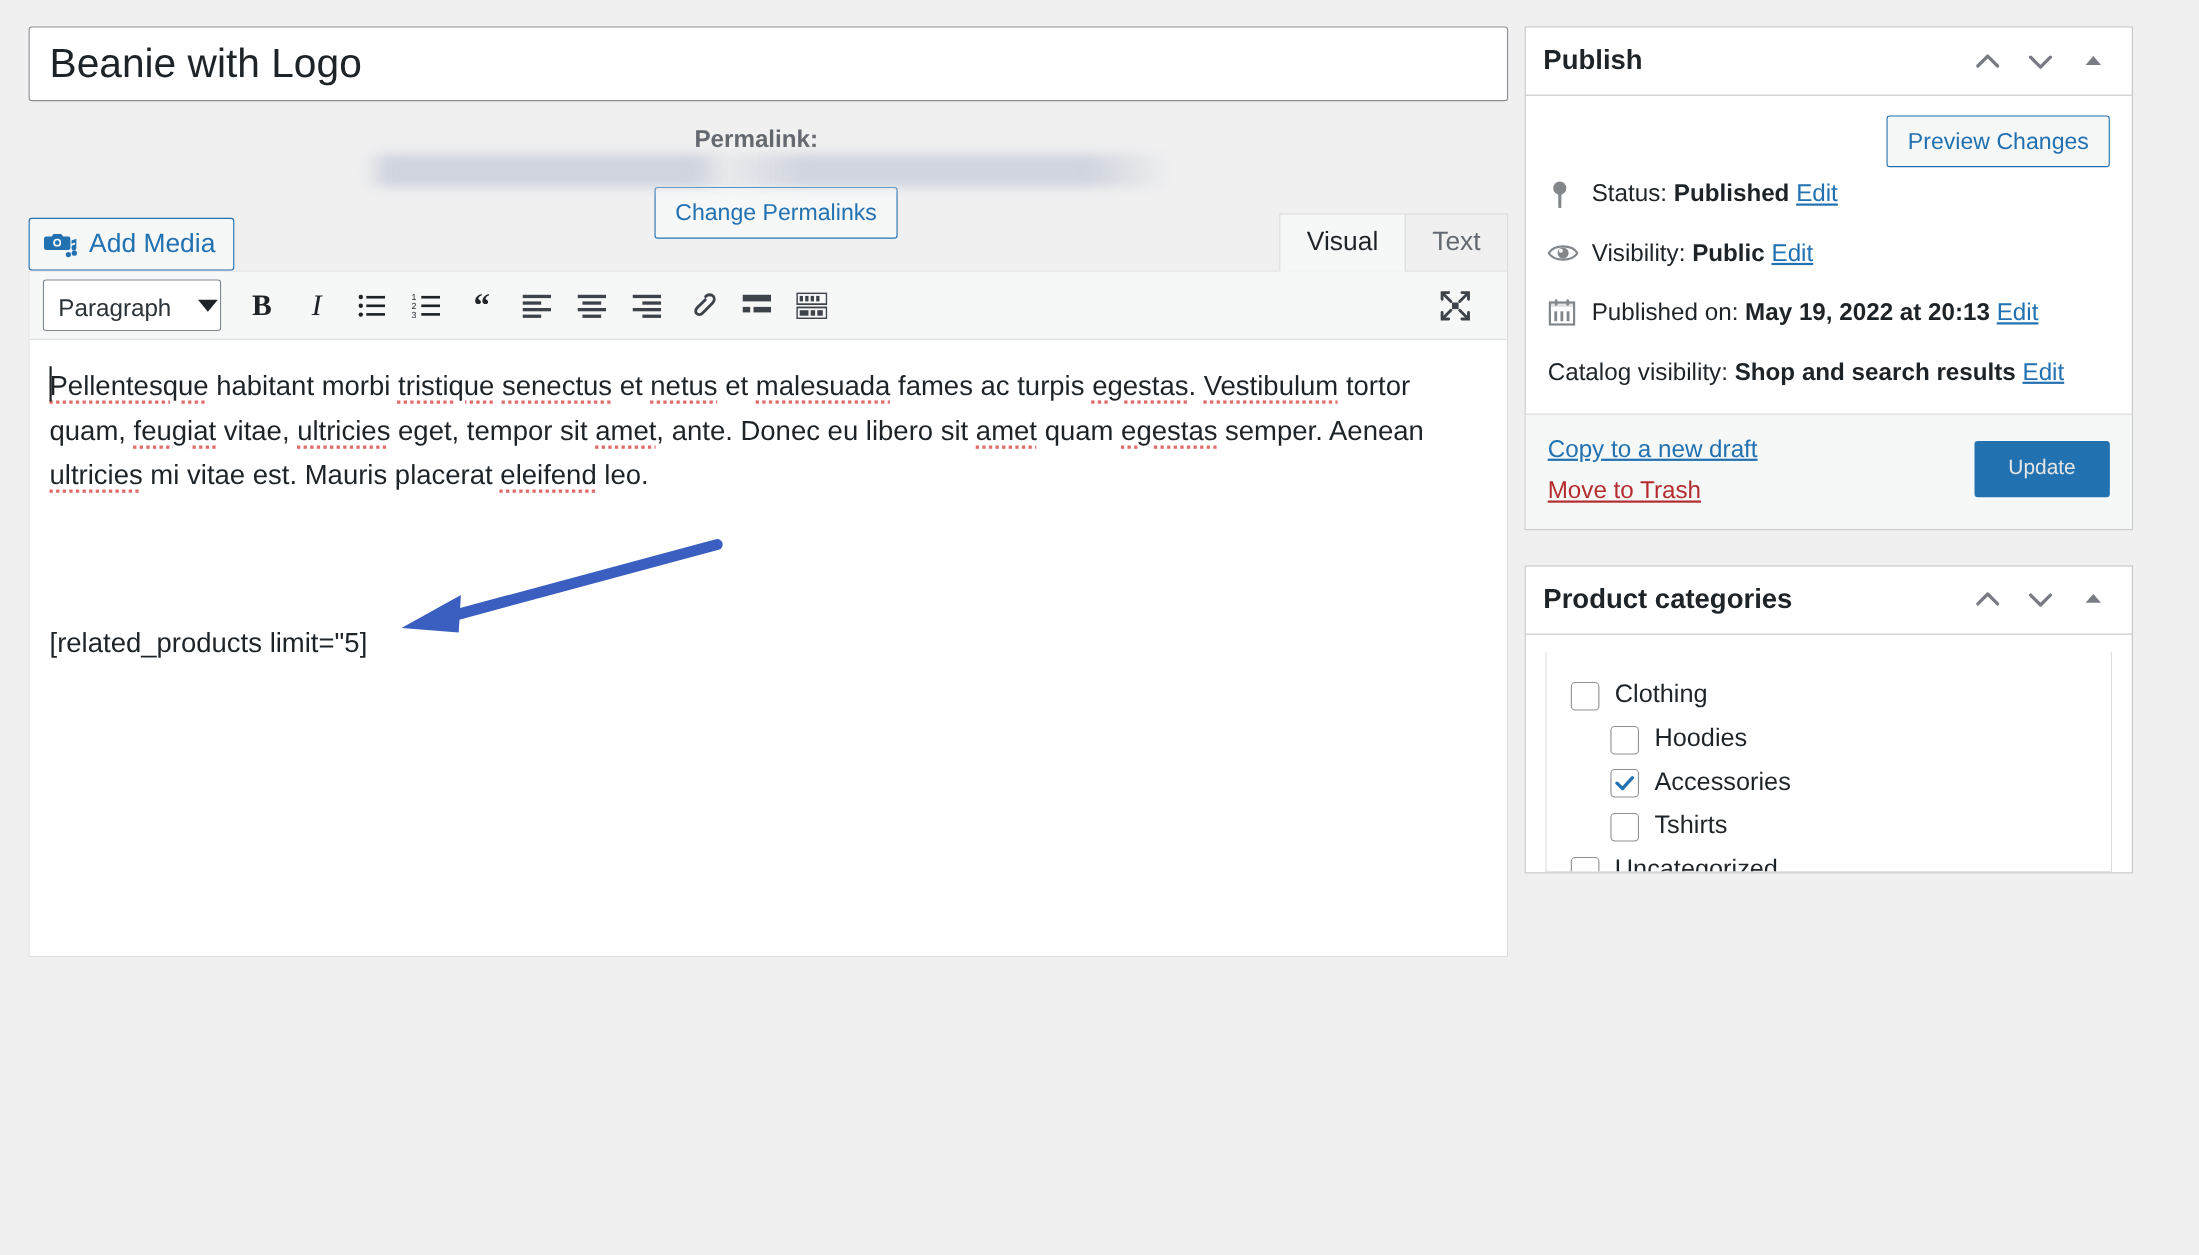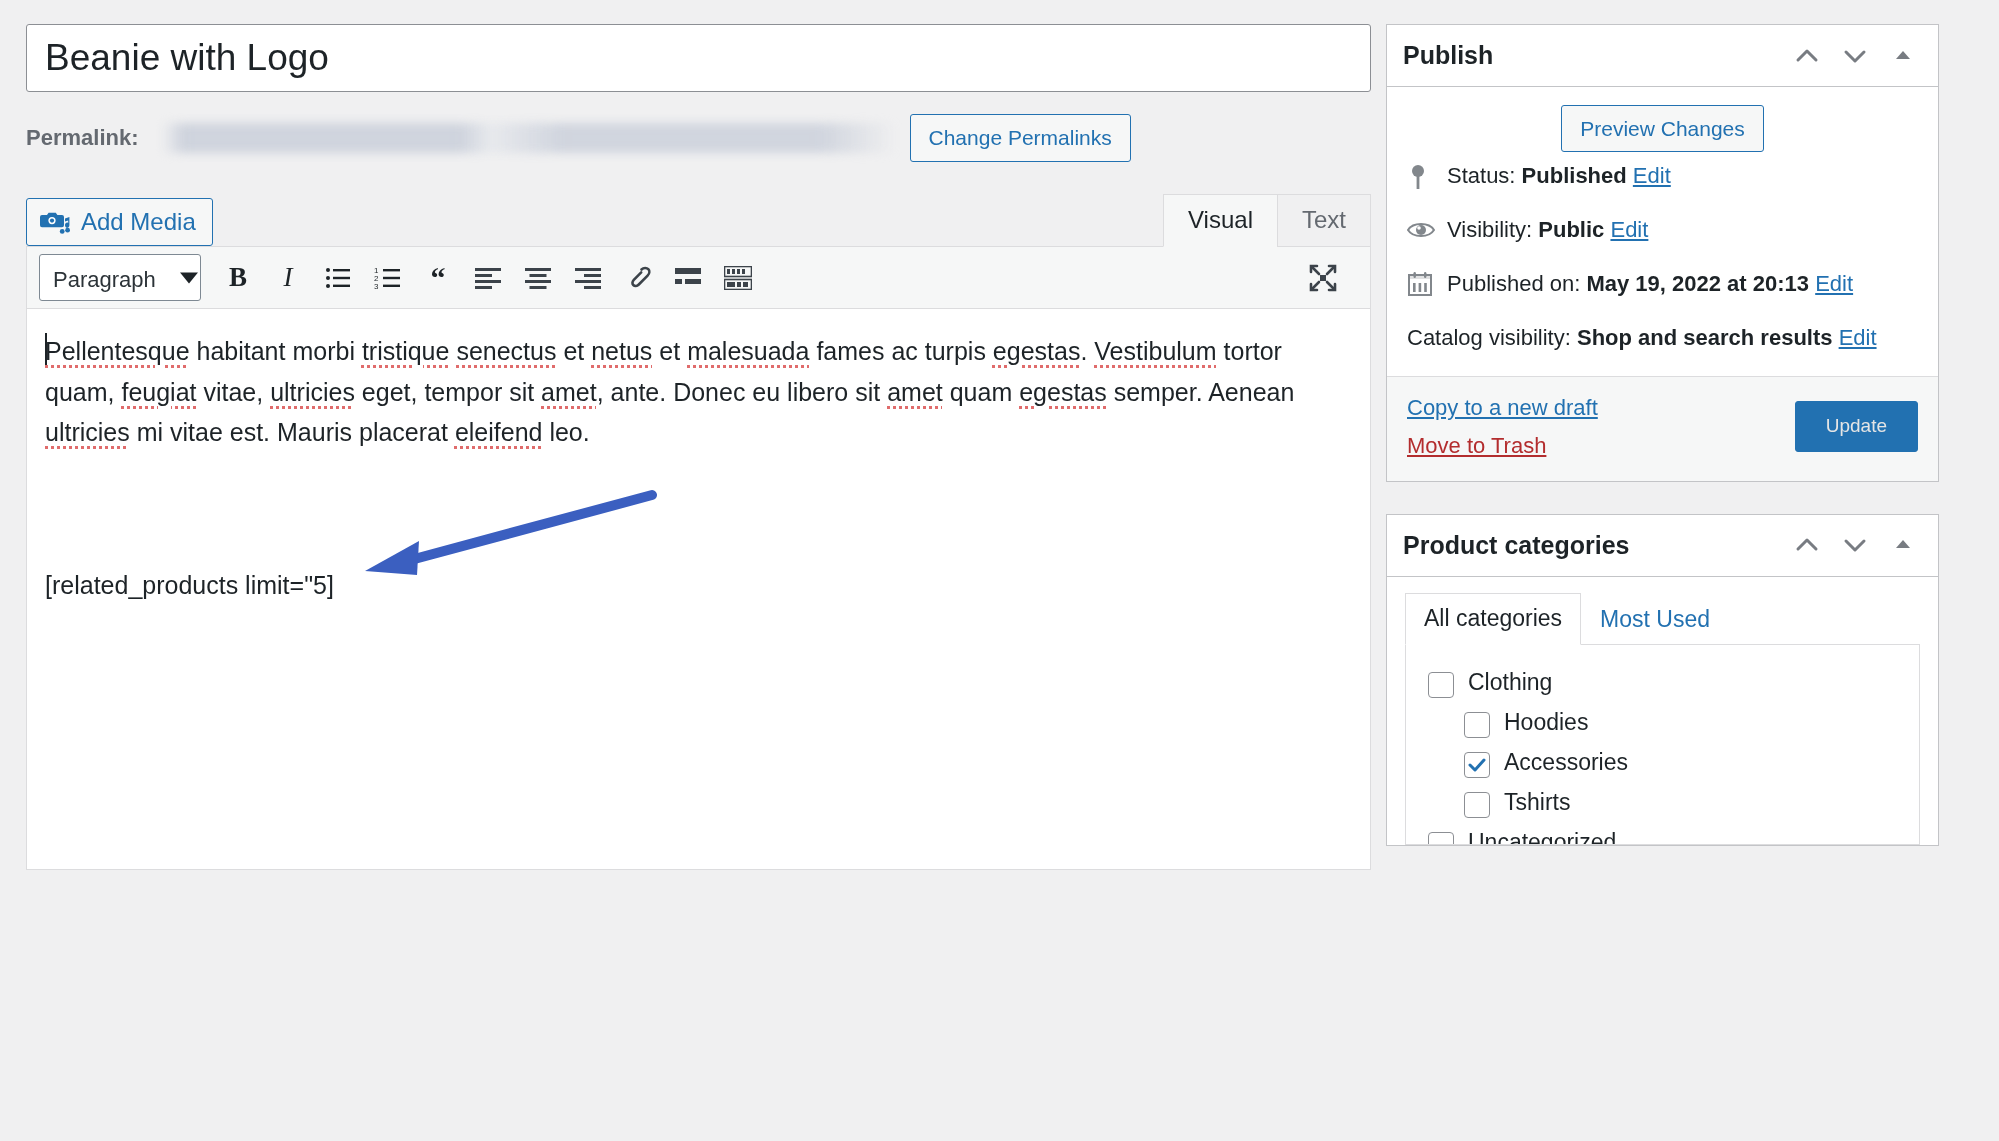--- a/index.html
+++ b/index.html
@@ -46,20 +46,21 @@
     background: transparent;
     line-height: 1.1;
   }
 
   
   .permalink-row {
     display: flex;
     align-items: center;
     margin-top: 22px;
     height: 48px;
+    flex-direction: column;
   }
   .permalink-label {
     font-size: 22px;
     font-weight: bold;
     color: #646970;
     margin-right: 22px;
   }
   .permalink-blur {
     flex: 0 0 auto;
     width: 735px;
@@ -294,21 +295,21 @@
     display: inline-flex;
     align-items: center;
     justify-content: center;
     color: #787c82;
     padding: 0;
   }
 
   .publish-inner { padding: 18px 20px 0; }
   .publish-top {
     display: flex;
-    justify-content: center;
+    justify-content: flex-end;
     padding-bottom: 8px;
   }
   .misc-row {
     display: flex;
     align-items: flex-start;
     gap: 14px;
     font-size: 22px;
     color: #1d2327;
     margin-bottom: 22px;
     line-height: 1.45;
@@ -671,24 +672,20 @@
           </button>
           <button class="handle-btn">
             <svg width="26" height="26" viewBox="0 0 26 26" aria-hidden="true">
               <path d="M6 16 L13 8 L20 16 Z" fill="#787c82"></path>
             </svg>
           </button>
         </div>
       </div>
 
       <div class="cat-inner">
-        <div class="cat-tabs">
-          <div class="cat-tab active">All categories</div>
-          <div class="cat-tab">Most Used</div>
-        </div>
 
         <div class="cat-list">
           <div class="cat-item">
             <span class="cbx">
               
             </span>
             <span>Clothing</span>
           </div>
           <div class="cat-item child">
             <span class="cbx">

